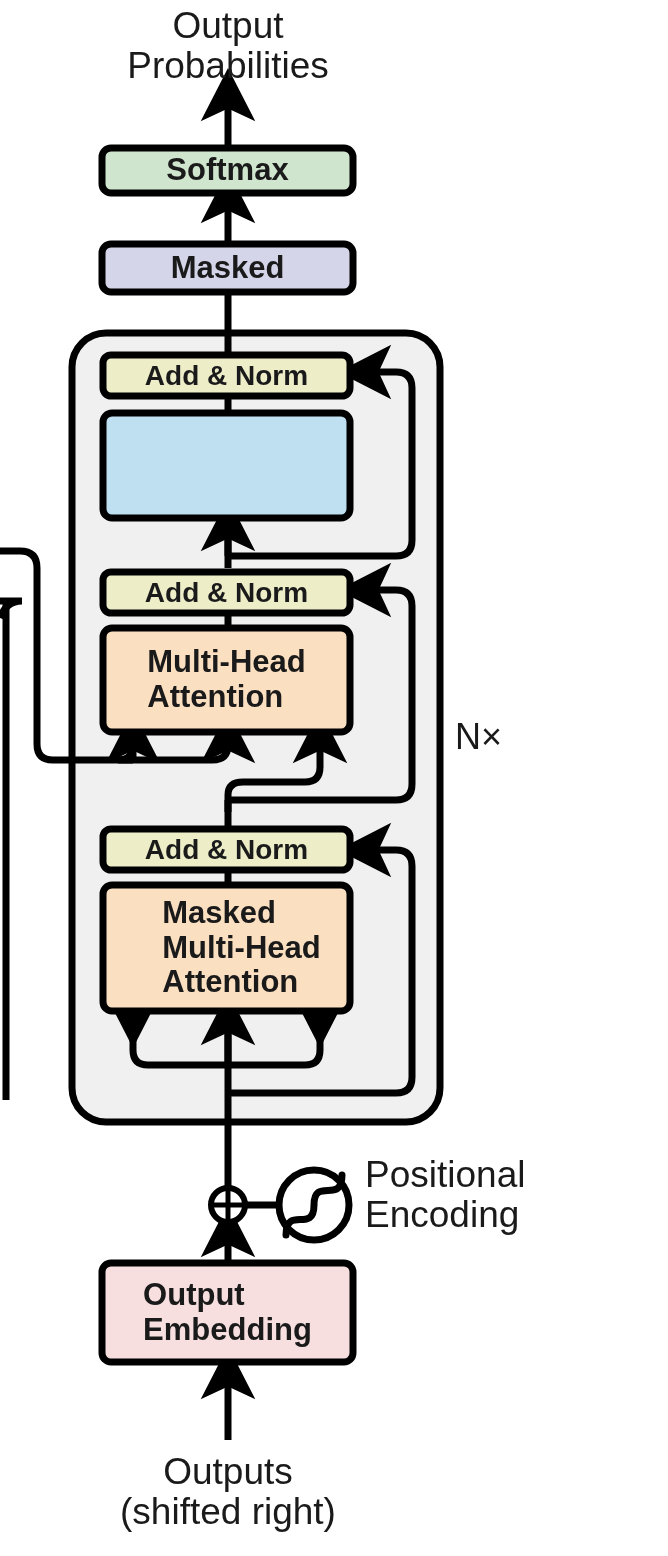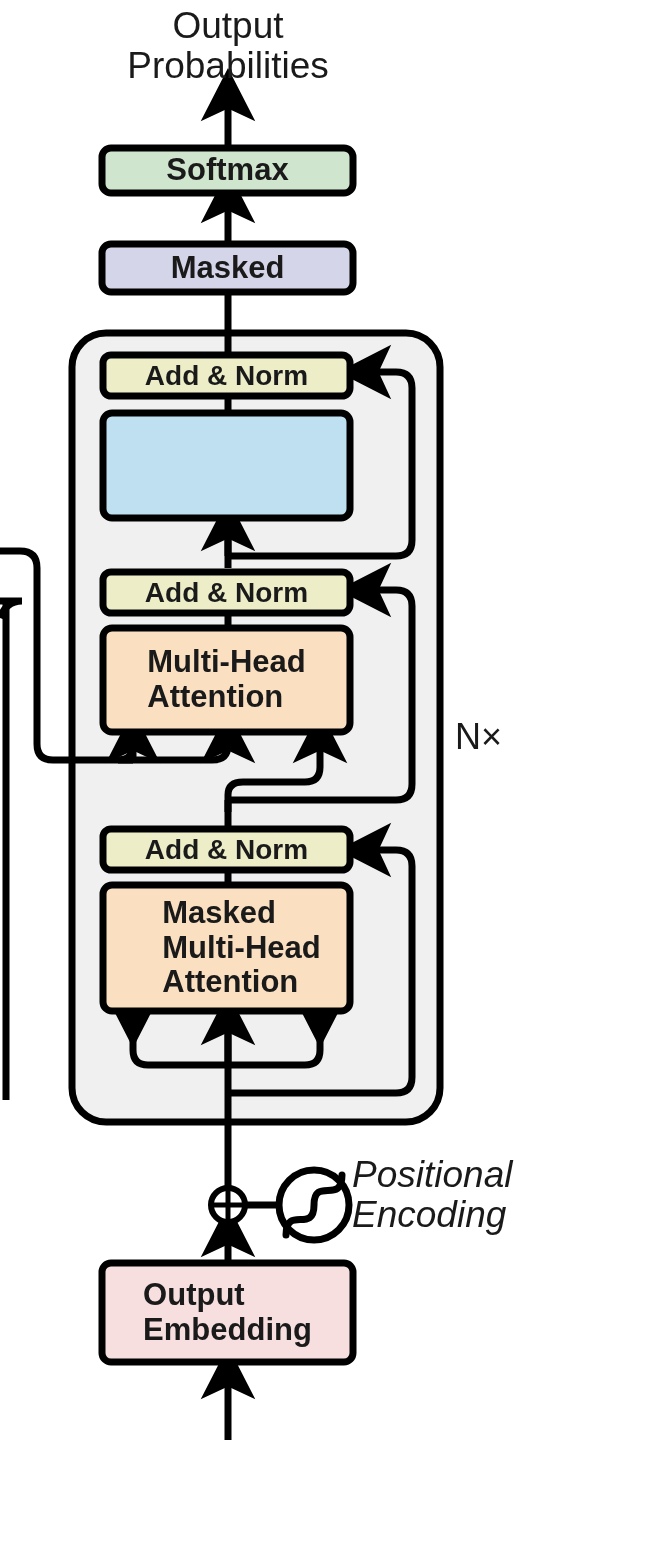--- a/index.html
+++ b/index.html
@@ -107,20 +107,22 @@
 Attention</div>
 
   <div class="boxlbl" style="left:103px;top:829px;width:247px;height:41px;font-size:28px;">Add &amp; Norm</div>
 
   <div class="boxlbl" style="left:118px;top:885px;width:247px;height:126px;font-size:31px;">Masked
 Multi-Head
 Attention</div>
 
   <div class="lbl" style="left:455px;top:718px;width:80px;font-size:36px;text-align:left;">N×</div>
 
-  <div class="lbl" style="left:352px;top:1155px;width:300px;font-size:37px;text-align:left;font-style:italic;">Positional
+  <div class="lbl" style="left:365px;top:1155px;width:300px;font-size:37px;text-align:left;">Positional
 Encoding</div>
 
   <div class="boxlbl" style="left:102px;top:1263px;width:251px;height:99px;font-size:31px;">Output
 Embedding</div>
 
+  <div class="lbl" style="left:28px;top:1452px;width:400px;font-size:37px;">Outputs
+(shifted right)</div>
 
 </div>
 
 </body></html>

